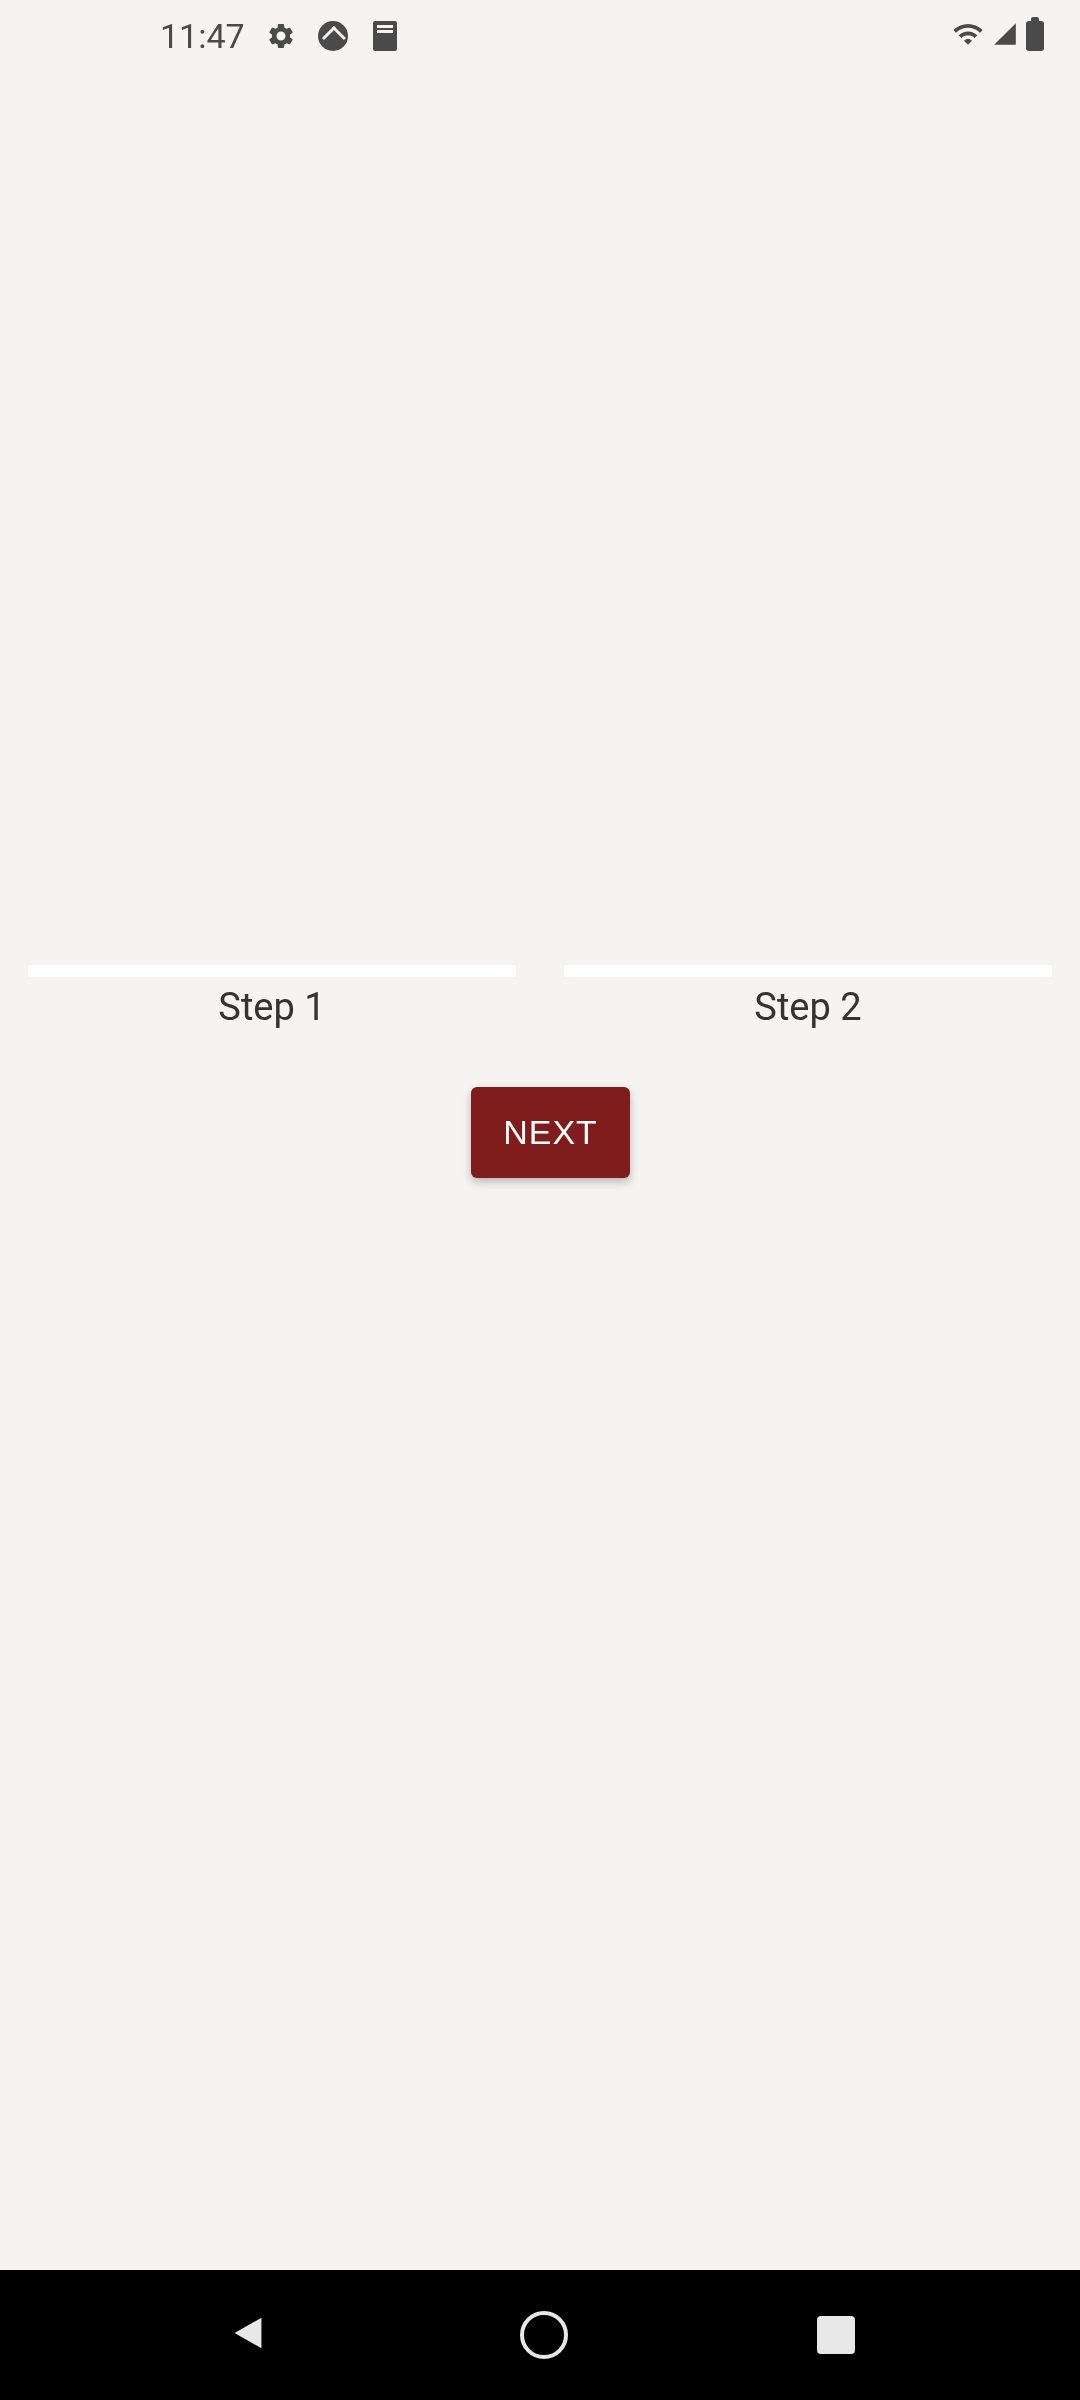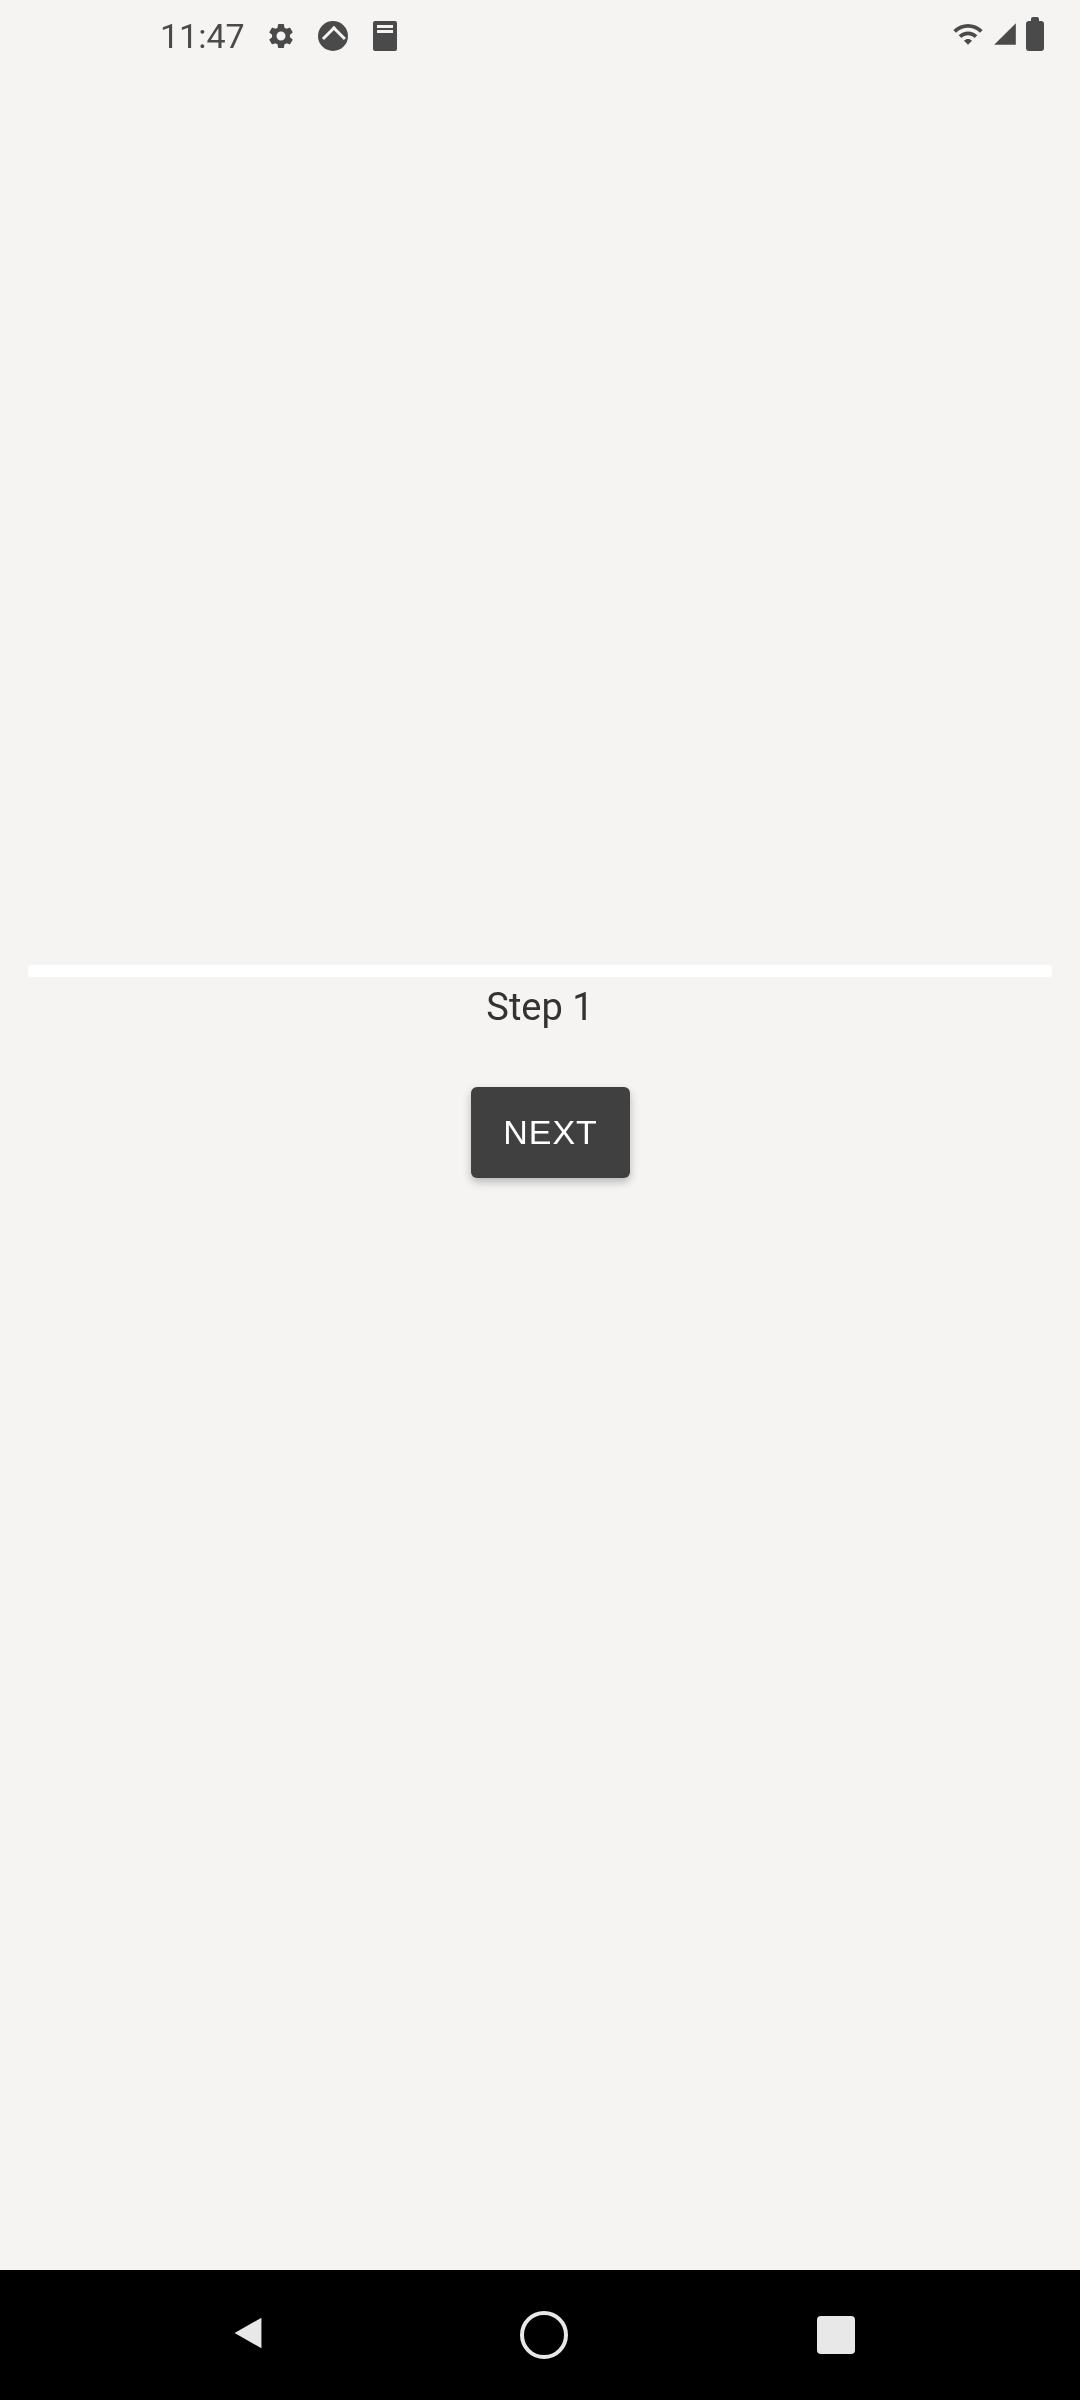--- a/index.html
+++ b/index.html
@@ -141,21 +141,21 @@
       font-weight: 400;
     }
     .buttons {
       display: flex;
       flex-direction: column;
       align-items: center;
       gap: 40px;
       margin-top: 58px;
     }
     .btn {
-      background: #404040;
+      background: #7f1d1d;
       color: #ffffff;
       border: none;
       font-size: 34px;
       font-weight: 500;
       letter-spacing: 1px;
       padding: 26px 32px;
       border-radius: 6px;
       box-shadow: 0 4px 8px rgba(0,0,0,0.25);
       cursor: pointer;
       min-width: 140px;
@@ -223,20 +223,24 @@
     <span class="battery-icon"></span>
   </div>
 </div>
 
 <div class="content">
   <div class="stepper-row">
     <div class="step">
       <div class="step-bar"></div>
       <span class="step-label">Step 1</span>
     </div>
+    <div class="step">
+      <div class="step-bar"></div>
+      <span class="step-label">Step 2</span>
+    </div>
   </div>
   <div class="buttons">
     <button class="btn">NEXT</button>
   </div>
 </div>
 
 <div class="nav-bar">
   <span class="nav-back">
     <svg viewBox="0 0 24 24">
         <path d="M19,4 L5,12 L19,20 Z"></path>

